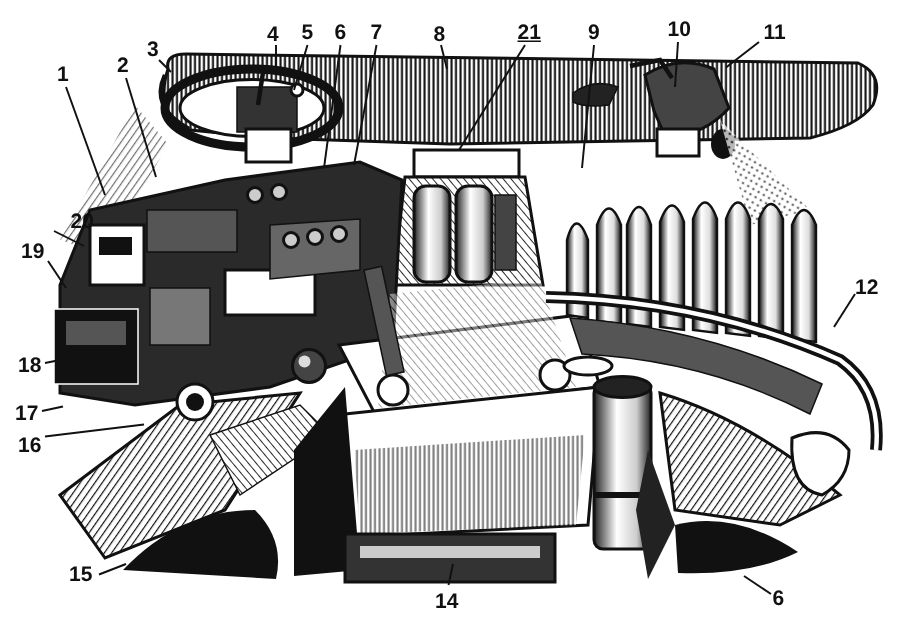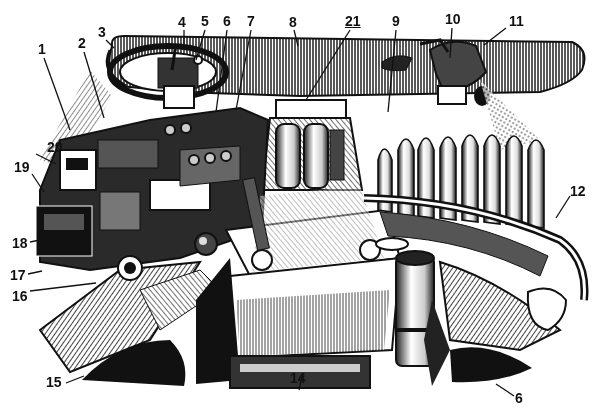--- a/index.html
+++ b/index.html
@@ -163,21 +163,21 @@
       <div class="callout" style="left: 201px; top: 14px;">5</div>
       <div class="callout" style="left: 223px; top: 14px;">6</div>
       <div class="callout" style="left: 247px; top: 14px;">7</div>
       <div class="callout" style="left: 289px; top: 15px;">8</div>
       <div class="callout" style="left: 345px; top: 14px; text-decoration: underline;">21</div>
       <div class="callout" style="left: 392px; top: 14px;">9</div>
       <div class="callout" style="left: 445px; top: 12px;">10</div>
       <div class="callout" style="left: 509px; top: 14px;">11</div>
       <div class="callout" style="left: 570px; top: 184px;">12</div>
       <div class="callout" style="left: 515px; top: 391px;">6</div>
-      <div class="callout" style="left: 290px; top: 371px;">14</div>
+      <div class="callout" style="left: 290px; top: 393px;">14</div>
       <div class="callout" style="left: 46px; top: 375px;">15</div>
       <div class="callout" style="left: 12px; top: 289px;">16</div>
       <div class="callout" style="left: 10px; top: 268px;">17</div>
       <div class="callout" style="left: 12px; top: 236px;">18</div>
       <div class="callout" style="left: 14px; top: 160px;">19</div>
       <div class="callout" style="left: 19px; top: 140px; margin-left: 28px;">20</div>
     </div>
 </div>
 
 </body></html>

